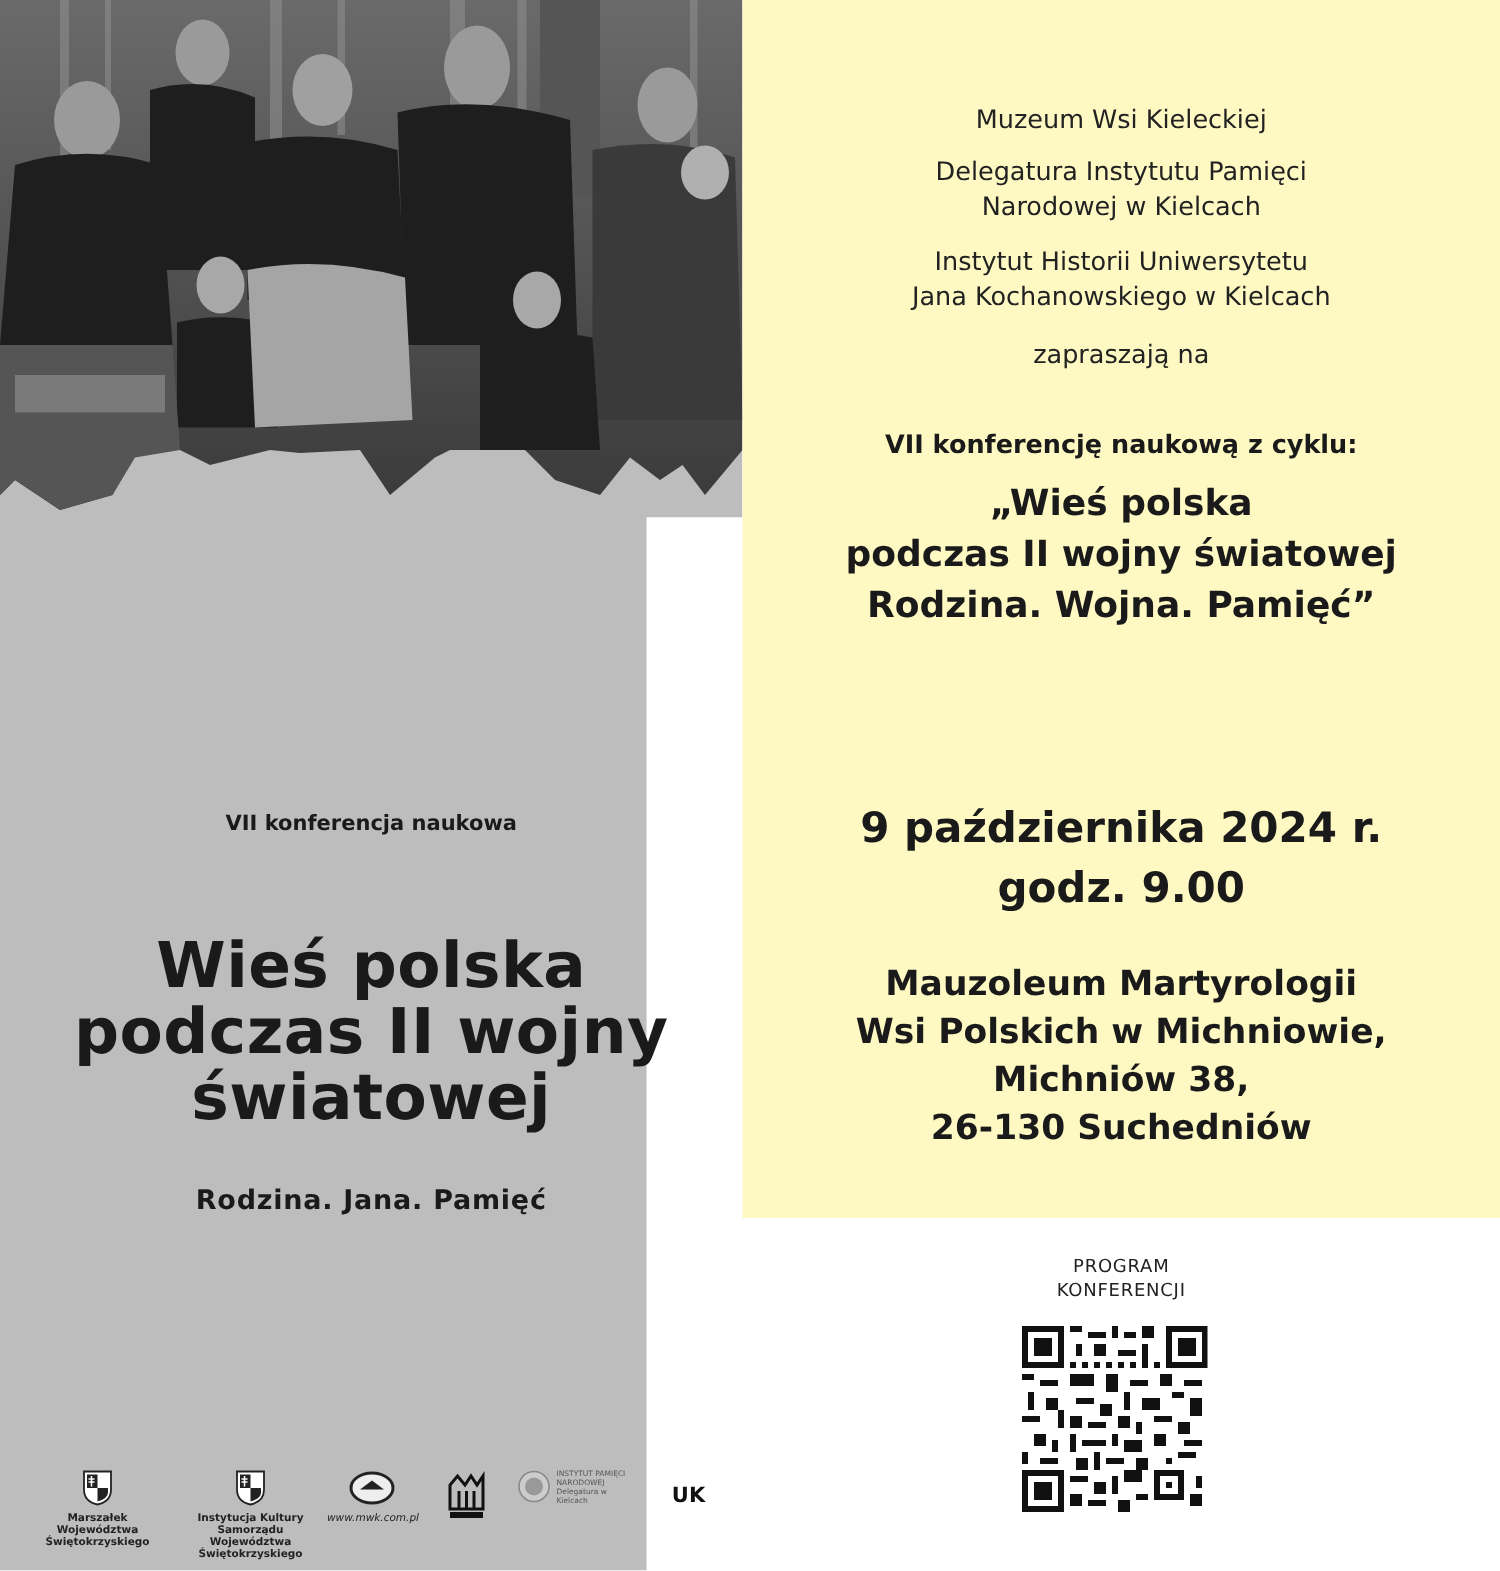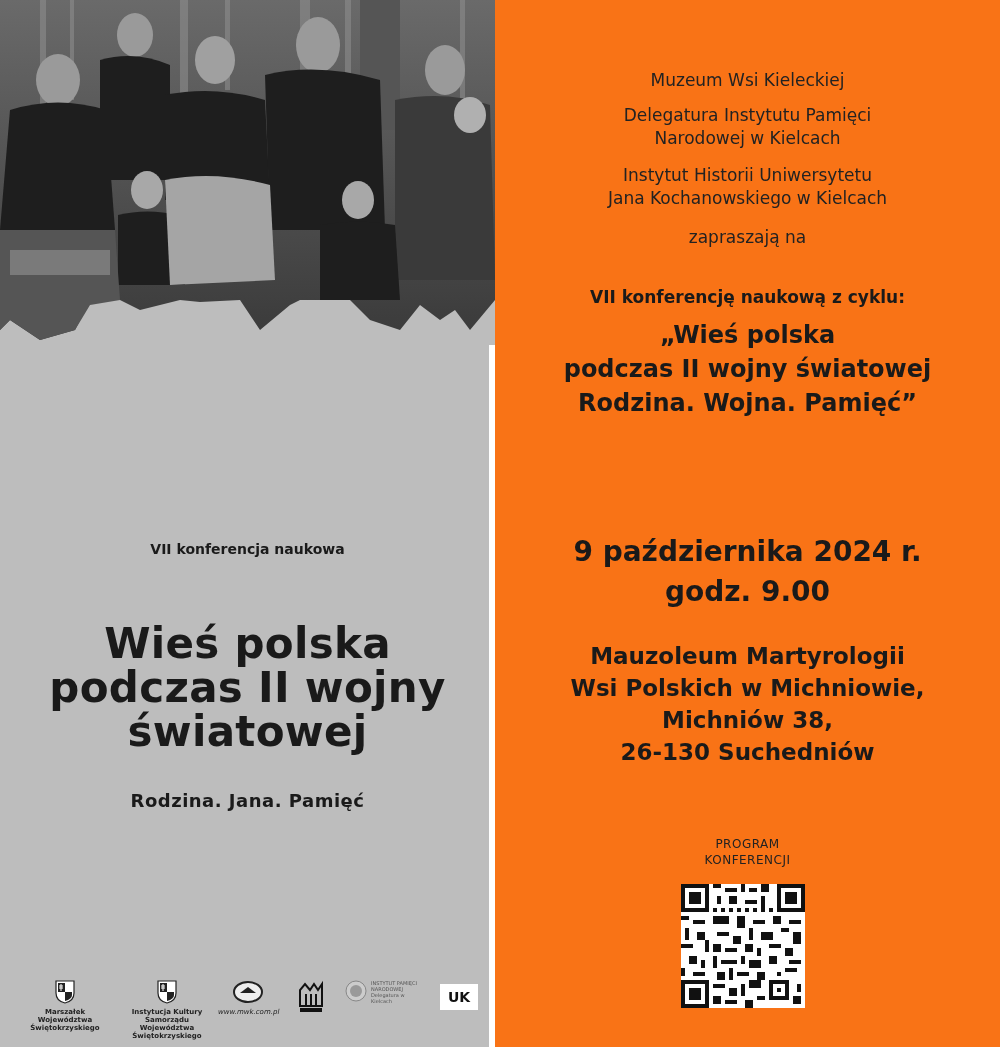--- a/index.html
+++ b/index.html
@@ -1,27 +1,27 @@
 <!DOCTYPE html>
 <html><head>
 <meta charset="utf-8">
 <style>
   html, body { margin:0; padding:0; }
   body { width:1000px; height:1047px; position:relative; background:#ffffff; font-family:"DejaVu Sans", sans-serif; color:#1a1a1a; overflow:hidden; }
-  .left { position:absolute; left:0; top:0; width:489px; height:1047px; background:#bdbdbd; }
+  .left { position:absolute; left:0; top:0; width:431px; height:1047px; background:#bdbdbd; }
   .photo { position:absolute; left:0; top:0; width:495px; height:345px; overflow:hidden; }
   .photo svg { display:block; }
   .left-text { position:absolute; left:0; width:495px; text-align:center; }
   .l-sub { top:541px; font-size:14px; font-weight:bold; }
   .l-title { top:622px; font-size:42px; font-weight:bold; line-height:44px; letter-spacing:0.3px; }
   .l-tag { top:790px; font-size:18px; font-weight:bold; letter-spacing:0.5px; }
   .logos { position:absolute; left:0; top:980px; width:495px; height:60px; }
   .logo { position:absolute; text-align:center; }
   .logo-cap { font-size:7px; font-weight:bold; line-height:8px; color:#222; }
-  .right { position:absolute; left:495px; top:0; width:505px; height:1047px; background:#f97316; }
+  .right { position:absolute; left:495px; top:0; width:505px; height:812px; background:#fef9c3; }
   .rt { position:absolute; left:0; width:505px; text-align:center; }
   .org { font-size:17px; line-height:23px; color:#222; }
   .conf-line { top:287px; font-size:17px; font-weight:bold; }
   .conf-title { top:318px; font-size:24px; font-weight:bold; line-height:34px; }
   .date { top:512px; font-size:28px; font-weight:bold; line-height:40px;margin-top:20px; }
   .venue { top:640px; font-size:23px; font-weight:bold; line-height:32px; }
   .prog { top:836px; font-size:12px; line-height:16px; letter-spacing:0.5px; color:#222; }
   .qr { position:absolute; left:186px; top:884px; width:124px; height:124px; }
 </style>
 </head>

